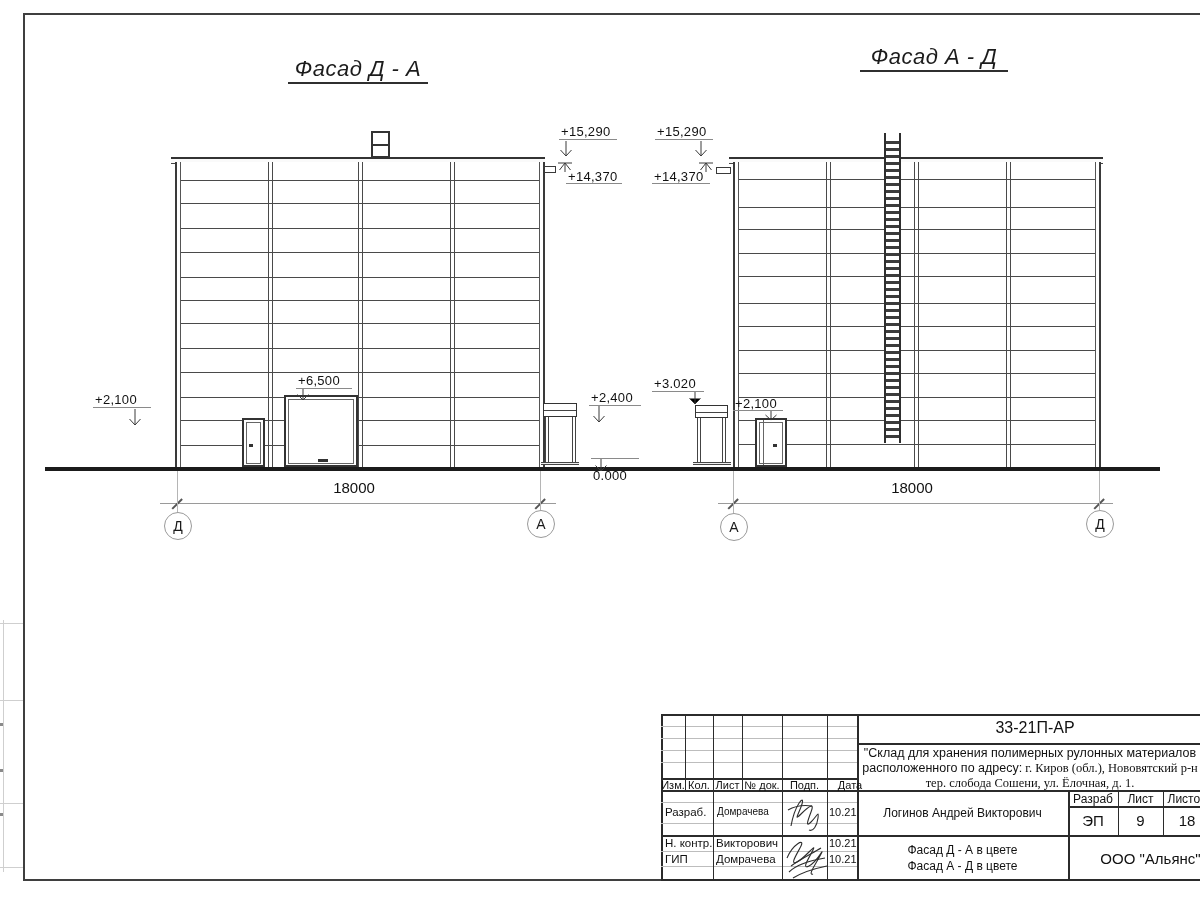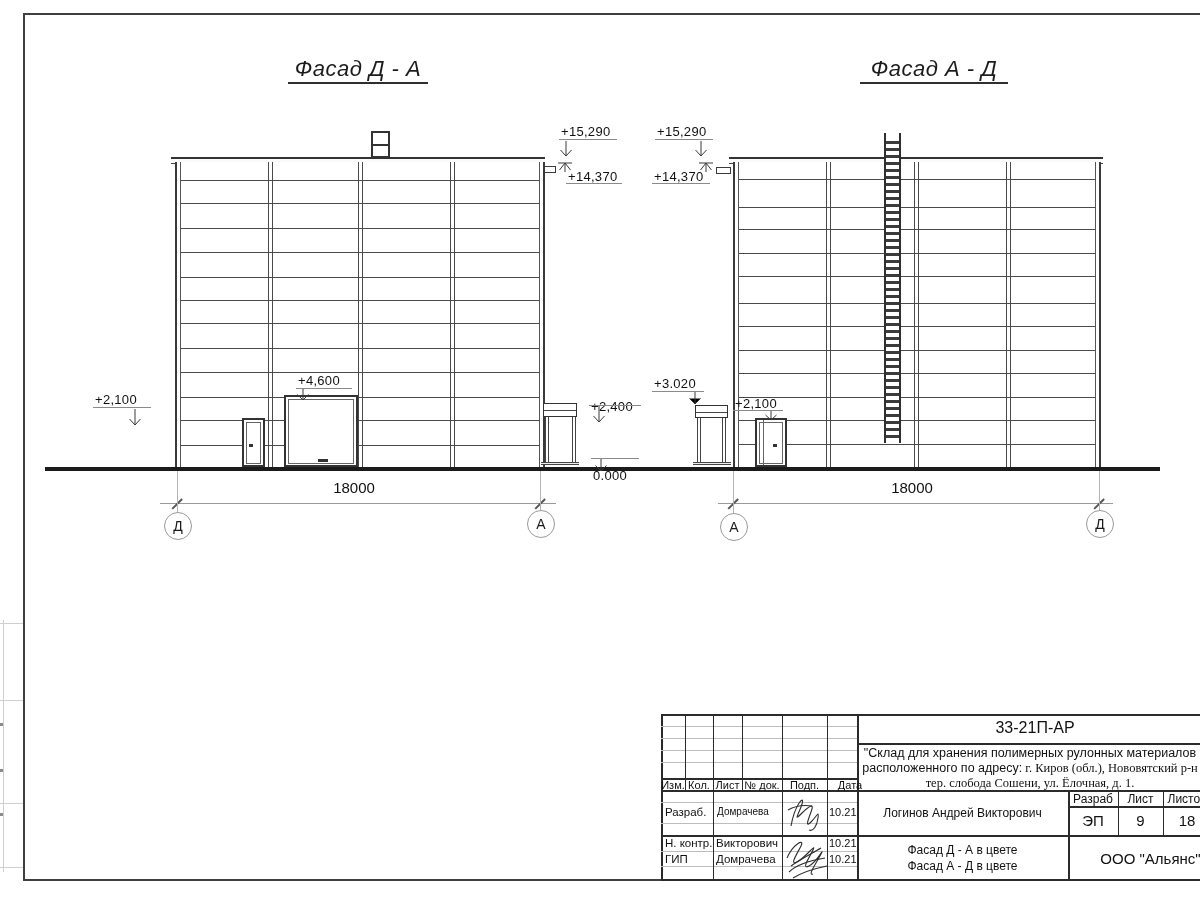--- a/index.html
+++ b/index.html
@@ -63,21 +63,21 @@
   <div class="abs stub" style="left:3px;top:620px;width:1px;height:252px;"></div>
   <div class="abs stub" style="left:0;top:623px;width:23px;height:1px;"></div>
   <div class="abs stub" style="left:0;top:700px;width:23px;height:1px;"></div>
   <div class="abs stub" style="left:0;top:803px;width:23px;height:1px;"></div>
   <div class="abs stub" style="left:0;top:867px;width:23px;height:1px;"></div>
   <div class="abs" style="left:0;top:723px;width:3px;height:3px;background:#8a8a8a;"></div>
   <div class="abs" style="left:0;top:769px;width:3px;height:3px;background:#8a8a8a;"></div>
   <div class="abs" style="left:0;top:813px;width:3px;height:3px;background:#8a8a8a;"></div>
 
   <div class="abs ftitle" style="left:288px;top:56px;width:140px;">Фасад Д - А</div>
-  <div class="abs ftitle" style="left:860px;top:56px;width:148px;">Фасад А - Д</div>
+  <div class="abs ftitle" style="left:860px;top:44px;width:148px;">Фасад А - Д</div>
 
   <div class="abs chimney" style="left:371px;top:131px;width:19px;height:27px;">
     <div class="chim-div"></div>
   </div>
   <div class="abs cap" style="left:171px;top:157px;width:374px;height:4px;"></div>
   <div class="abs bracket" style="left:541px;top:166px;width:15px;height:7px;"></div>
 
   <div id="f1wall" class="abs wall" style="left:175px;top:162px;width:366px;height:305px;">
       <div class="vc" style="left: 273px;"></div>
       <div class="vc" style="left: 181px;"></div>
@@ -183,37 +183,37 @@
       </svg>
   </div>
   <div class="abs arr" style="left:558px;top:162px;">
     <svg width="14" height="11" viewBox="0 0 14 11">
         <path d="M0 1 L14 1 M7 1 L7 10 M1.5 8 L7 1 L12.5 8" stroke="#3a3a3a" stroke-width="1" fill="none"></path>
       </svg>
   </div>
   <div class="abs elev" style="left:568px;top:169px;">+14,370</div>
   <div class="abs uline" style="left:566px;top:183px;width:56px;"></div>
 
-  <div class="abs elev" style="left:298px;top:373px;">+4,600</div>
+  <div class="abs elev" style="left:298px;top:373px;">+6,500</div>
   <div class="abs uline" style="left:296px;top:388px;width:56px;"></div>
   <div class="abs arr" style="left:296px;top:389px;">
     <svg width="14" height="12" viewBox="0 0 14 12">
         <path d="M7 0 L7 11 M1.5 5.5 L7 11 L12.5 5.5" stroke="#3a3a3a" stroke-width="1" fill="none"></path>
       </svg>
   </div>
 
   <div class="abs elev" style="left:95px;top:392px;">+2,100</div>
   <div class="abs uline" style="left:93px;top:407px;width:58px;"></div>
   <div class="abs arr" style="left:128px;top:409px;">
     <svg width="14" height="17" viewBox="0 0 14 17">
         <path d="M7 0 L7 16 M1.5 10 L7 16 L12.5 10" stroke="#3a3a3a" stroke-width="1" fill="none"></path>
       </svg>
   </div>
 
-  <div class="abs elev" style="left:591px;top:390px;margin-top:9px;">+2,400</div>
+  <div class="abs elev" style="left:591px;top:390px;">+2,400</div>
   <div class="abs uline" style="left:589px;top:405px;width:52px;"></div>
   <div class="abs arr" style="left:592px;top:406px;">
     <svg width="14" height="17" viewBox="0 0 14 17">
         <path d="M7 0 L7 16 M1.5 10 L7 16 L12.5 10" stroke="#3a3a3a" stroke-width="1" fill="none"></path>
       </svg>
   </div>
 
   <div class="abs elev" style="left:593px;top:444px;margin-top:24px;">0.000</div>
   <div class="abs uline" style="left:591px;top:458px;width:48px;"></div>
   <div class="abs arr" style="left:594px;top:459px;">

